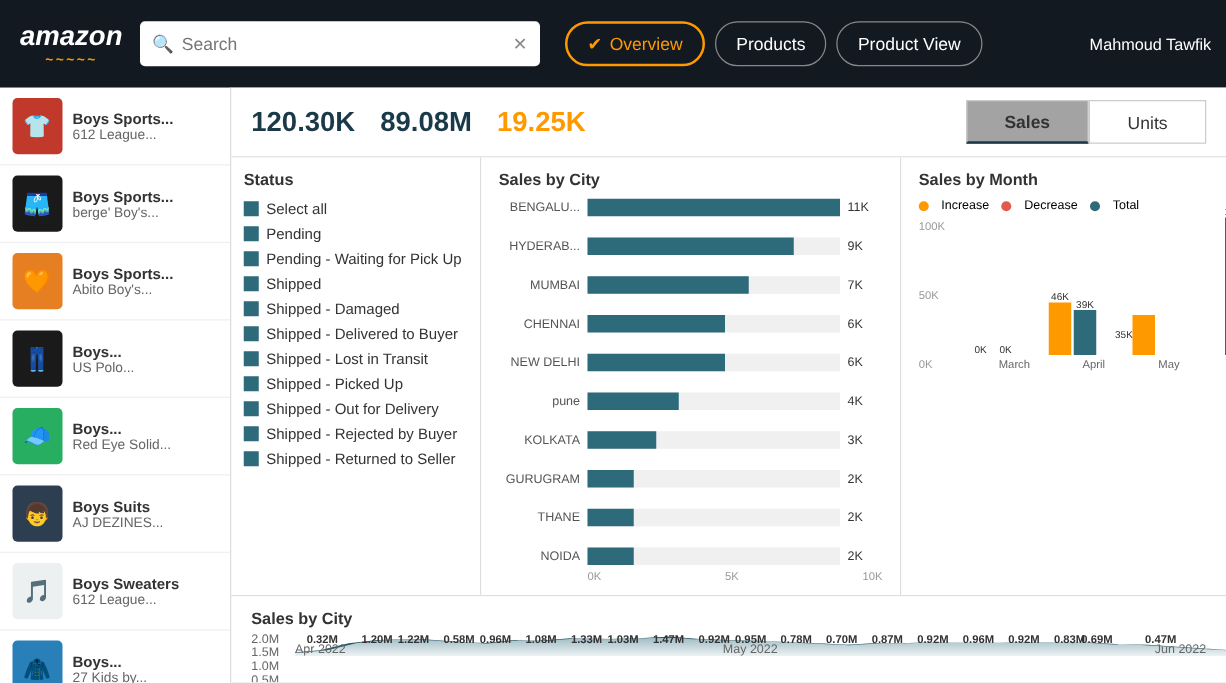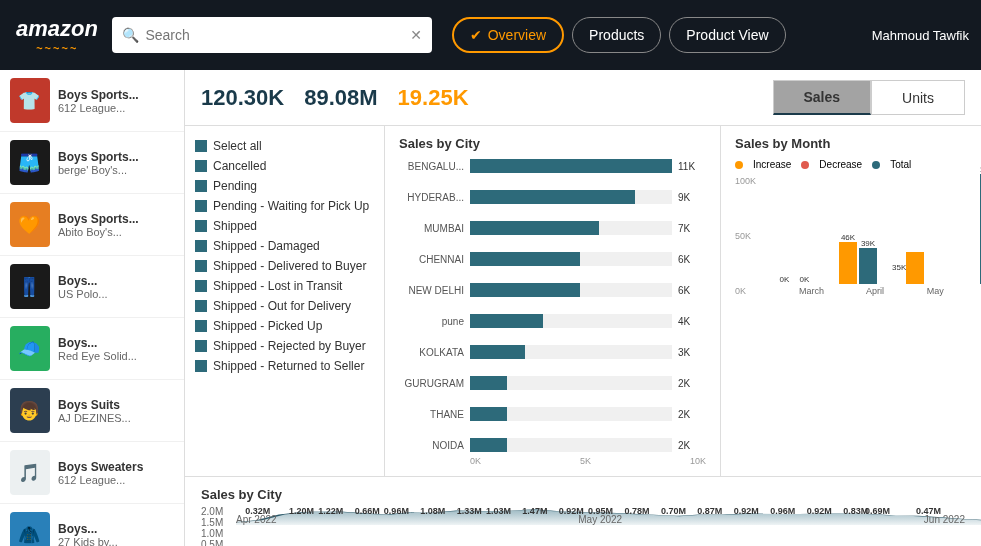--- a/index.html
+++ b/index.html
@@ -316,31 +316,28 @@
       <span class="stat-number highlight">19.25K</span>
       <div class="tab-group">
         <button class="tab-btn active">Sales</button>
         <button class="tab-btn">Units</button>
       </div>
     </div>
 
     <div class="middle-row">
 
       <div class="status-panel">
+        <div class="status-title">Status</div>
         <div id="status-items-container">
             <div class="status-item">
               <div class="status-checkbox"></div>
               <span>Select all</span>
             </div>
             <div class="status-item">
               <div class="status-checkbox"></div>
-              <span>Cancelled</span>
-            </div>
-            <div class="status-item">
-              <div class="status-checkbox"></div>
               <span>Pending</span>
             </div>
             <div class="status-item">
               <div class="status-checkbox"></div>
               <span>Pending - Waiting for Pick Up</span>
             </div>
             <div class="status-item">
               <div class="status-checkbox"></div>
               <span>Shipped</span>
             </div>
@@ -351,25 +348,25 @@
             <div class="status-item">
               <div class="status-checkbox"></div>
               <span>Shipped - Delivered to Buyer</span>
             </div>
             <div class="status-item">
               <div class="status-checkbox"></div>
               <span>Shipped - Lost in Transit</span>
             </div>
             <div class="status-item">
               <div class="status-checkbox"></div>
+              <span>Shipped - Picked Up</span>
+            </div>
+            <div class="status-item">
+              <div class="status-checkbox"></div>
               <span>Shipped - Out for Delivery</span>
-            </div>
-            <div class="status-item">
-              <div class="status-checkbox"></div>
-              <span>Shipped - Picked Up</span>
             </div>
             <div class="status-item">
               <div class="status-checkbox"></div>
               <span>Shipped - Rejected by Buyer</span>
             </div>
             <div class="status-item">
               <div class="status-checkbox"></div>
               <span>Shipped - Returned to Seller</span>
             </div>
           </div>
@@ -566,21 +563,21 @@
 </svg>
         <div class="x-labels" id="x-labels-container">
             <span>Apr 2022</span>
             <span>May 2022</span>
             <span>Jun 2022</span>
           </div>
         <div class="data-labels" id="data-labels-container">
             <span class="data-label" style="left: 3%; top: 75%;">0.32M</span>
             <span class="data-label" style="left: 9%; top: 26%;">1.20M</span>
             <span class="data-label" style="left: 13%; top: 22%;">1.22M</span>
-            <span class="data-label" style="left: 18%; top: 16%;">0.66M</span>
+            <span class="data-label" style="left: 18%; top: 16%;">0.58M</span>
             <span class="data-label" style="left: 22%; top: 38%;">0.96M</span>
             <span class="data-label" style="left: 27%; top: 30%;">1.08M</span>
             <span class="data-label" style="left: 32%; top: 15%;">1.33M</span>
             <span class="data-label" style="left: 36%; top: 26%;">1.03M</span>
             <span class="data-label" style="left: 41%; top: 10%;">1.47M</span>
             <span class="data-label" style="left: 46%; top: 25%;">0.92M</span>
             <span class="data-label" style="left: 50%; top: 24%;">0.95M</span>
             <span class="data-label" style="left: 55%; top: 34%;">0.78M</span>
             <span class="data-label" style="left: 60%; top: 37%;">0.70M</span>
             <span class="data-label" style="left: 65%; top: 28%;">0.87M</span>

